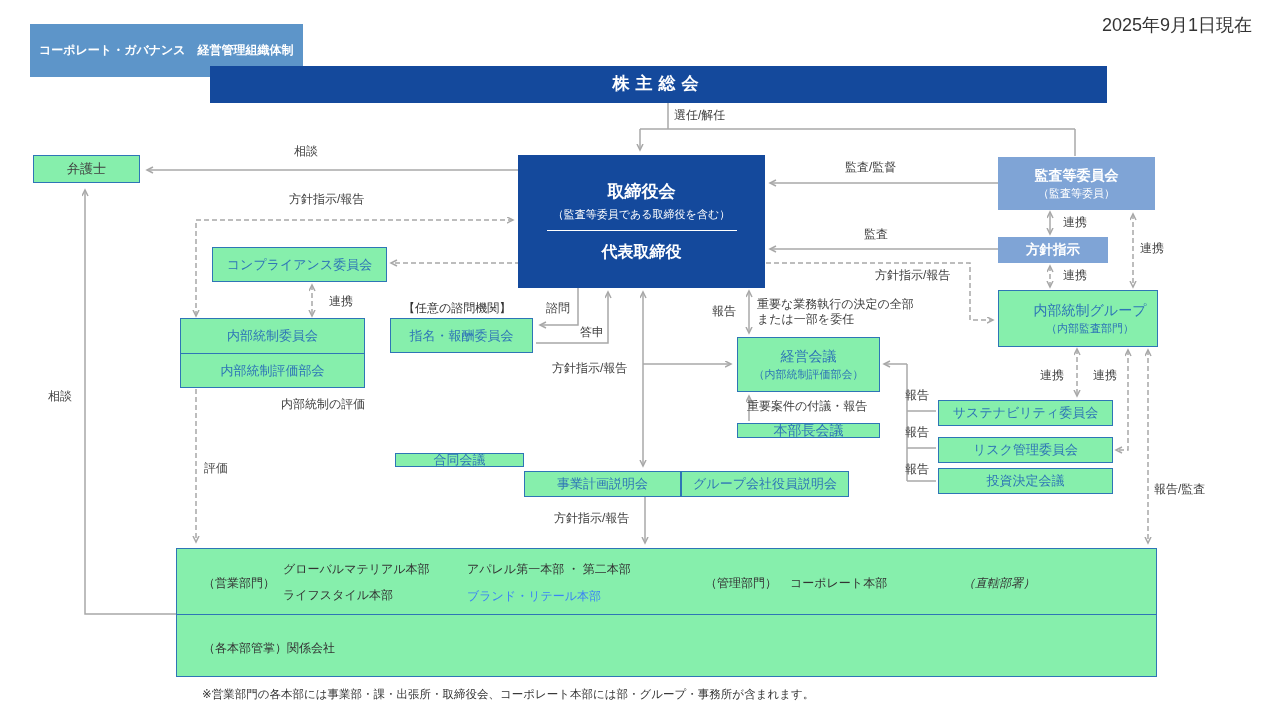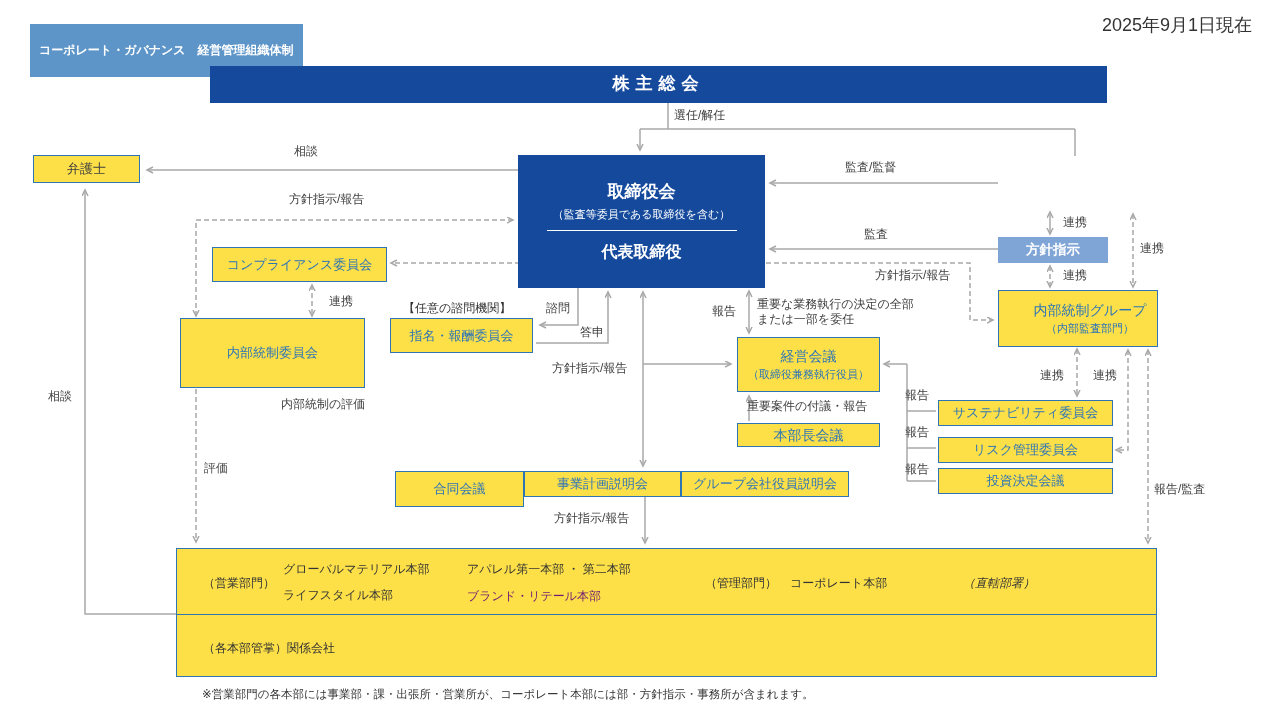--- a/index.html
+++ b/index.html
@@ -1,21 +1,21 @@
 <!DOCTYPE html>
 <html><head>
 <meta charset="utf-8">
 <style>
   html,body{margin:0;padding:0;background:#fff;}
   .canvas{position:relative;width:1280px;height:720px;background:#fff;overflow:hidden;
           font-family:"Liberation Sans","DejaVu Sans",sans-serif;}
   svg.wires{position:absolute;left:0;top:0;pointer-events:none;}
   svg.wires path{stroke:#A8A8A8;stroke-width:1.5;fill:none;}
   svg.wires g.dash path{stroke-dasharray:5 3;}
-  .box{position:absolute;box-sizing:border-box;background:#fde047;border:1.5px solid #2E75B6;
+  .box{position:absolute;box-sizing:border-box;background:#86efac;border:1.5px solid #2E75B6;
        color:#2E75B6;display:flex;flex-direction:column;align-items:center;justify-content:center;
        text-align:center;font-size:13px;line-height:1.2;}
   .dark{background:#14499C;border:none;color:#fff;}
   .light{background:#7FA4D6;border:none;color:#fff;}
   .lbl{position:absolute;color:#3F3F3F;font-size:12px;line-height:1.25;white-space:nowrap;}
   .small{font-size:11px;}
   .boldt{font-weight:bold;}
   .badge{position:absolute;left:30px;top:24px;height:21px;line-height:21px;padding:16px 9px;
          background:#5D95C9;color:#fff;font-size:12px;font-weight:bold;white-space:nowrap;}
   .date{position:absolute;right:28px;top:13px;color:#333;font-size:18px;}
@@ -82,60 +82,65 @@
 
   <div class="box dark" style="left:178px;top:66px;width:897px;height:37px;font-size:17px;font-weight:bold;letter-spacing:0.35em;margin-left:32px;">株主総会</div>
 
   <div class="box dark" style="left:518px;top:155px;width:247px;height:133px;">
     <div class="boldt" style="font-size:17px;">取締役会</div>
     <div class="small" style="margin-top:6px;">（監査等委員である取締役を含む）</div>
     <div class="sep"></div>
     <div class="boldt" style="font-size:16px;">代表取締役</div>
   </div>
 
+  <div class="box light" style="left:998px;top:157px;width:157px;height:53px;">
+    <div class="boldt" style="font-size:14px;">監査等委員会</div>
+    <div class="small" style="margin-top:3px;">（監査等委員）</div>
+  </div>
   <div class="box light boldt" style="left:998px;top:237px;width:110px;height:26px;font-size:13.5px;">方針指示</div>
 
   <div class="box darktext" style="left:33px;top:155px;width:107px;height:28px;">弁護士</div>
 
   <div class="box" style="left:212px;top:247px;width:175px;height:35px;">コンプライアンス委員会</div>
 
   <div class="box" style="left:180px;top:318px;width:185px;height:70px;padding:0;">
     <div class="cell">内部統制委員会</div>
+    <div class="cell">内部統制評価部会</div>
   </div>
 
   <div class="box" style="left:390px;top:318px;width:143px;height:35px;">指名・報酬委員会</div>
 
   <div class="box" style="left:998px;top:290px;width:160px;height:57px;padding-left:24px;">
     <div style="font-size:14px;">内部統制グループ</div>
     <div class="small" style="margin-top:4px;">（内部監査部門）</div>
   </div>
 
   <div class="box" style="left:737px;top:337px;width:143px;height:55px;">
     <div style="font-size:14px;">経営会議</div>
-    <div class="small" style="margin-top:4px;">（取締役兼務執行役員）</div>
+    <div class="small" style="margin-top:4px;">（内部統制評価部会）</div>
   </div>
 
-  <div class="box" style="left:737px;top:423px;width:143px;height:24px;font-size:14px;text-align:center;">本部長会議</div>
+  <div class="box" style="left:737px;top:423px;width:143px;height:15px;font-size:14px;text-align:center;">本部長会議</div>
 
   <div class="box" style="left:938px;top:437px;width:175px;height:26px;">リスク管理委員会</div>
   <div class="box" style="left:938px;top:400px;width:175px;height:26px;">サステナビリティ委員会</div>
   <div class="box" style="left:938px;top:468px;width:175px;height:26px;">投資決定会議</div>
 
-  <div class="box" style="left:395px;top:471px;width:129px;height:36px;">合同会議</div>
+  <div class="box" style="left:395px;top:453px;width:129px;height:14px;">合同会議</div>
   <div class="box" style="left:524px;top:471px;width:157px;height:26px;">事業計画説明会</div>
   <div class="box" style="left:681px;top:471px;width:168px;height:26px;">グループ会社役員説明会</div>
 
   <div class="box" style="left:176px;top:548px;width:981px;height:129px;">
     <div class="org-divider"></div>
   </div>
   <div class="lbl" style="left:203px;top:576px;color:#333;">（営業部門）</div>
   <div class="lbl" style="left:283px;top:562px;color:#333;">グローバルマテリアル本部</div>
   <div class="lbl" style="left:283px;top:588px;color:#333;">ライフスタイル本部</div>
   <div class="lbl" style="left:467px;top:562px;color:#333;">アパレル第一本部 ・ 第二本部</div>
-  <div class="lbl" style="left:467px;top:589px;color:#701a75;">ブランド・リテール本部</div>
+  <div class="lbl" style="left:467px;top:589px;color:#3b82f6;">ブランド・リテール本部</div>
   <div class="lbl" style="left:705px;top:576px;color:#333;">（管理部門）</div>
   <div class="lbl" style="left:790px;top:576px;color:#333;">コーポレート本部</div>
   <div class="lbl" style="left:963px;top:576px;color:#333;font-style:italic;">（直轄部署）</div>
   <div class="lbl" style="left:203px;top:641px;color:#333;">（各本部管掌）関係会社</div>
 
   <div class="lbl" style="left:674px;top:108px;">選任/解任</div>
   <div class="lbl" style="left:294px;top:144px;">相談</div>
   <div class="lbl" style="left:289px;top:192px;">方針指示/報告</div>
   <div class="lbl" style="left:329px;top:294px;">連携</div>
   <div class="lbl" style="left:403px;top:301px;color:#333;">【任意の諮問機関】</div>
@@ -158,14 +163,14 @@
   <div class="lbl" style="left:905px;top:388px;">報告</div>
   <div class="lbl" style="left:905px;top:425px;">報告</div>
   <div class="lbl" style="left:905px;top:462px;">報告</div>
   <div class="lbl" style="left:1040px;top:368px;">連携</div>
   <div class="lbl" style="left:1093px;top:368px;">連携</div>
   <div class="lbl" style="left:204px;top:461px;">評価</div>
   <div class="lbl" style="left:48px;top:389px;">相談</div>
   <div class="lbl" style="left:1154px;top:482px;">報告/監査</div>
   <div class="lbl" style="left:554px;top:511px;">方針指示/報告</div>
 
-  <div class="footnote">※営業部門の各本部には事業部・課・出張所・営業所が、コーポレート本部には部・方針指示・事務所が含まれます。</div>
+  <div class="footnote">※営業部門の各本部には事業部・課・出張所・取締役会、コーポレート本部には部・グループ・事務所が含まれます。</div>
 </div>
 
 </body></html>

